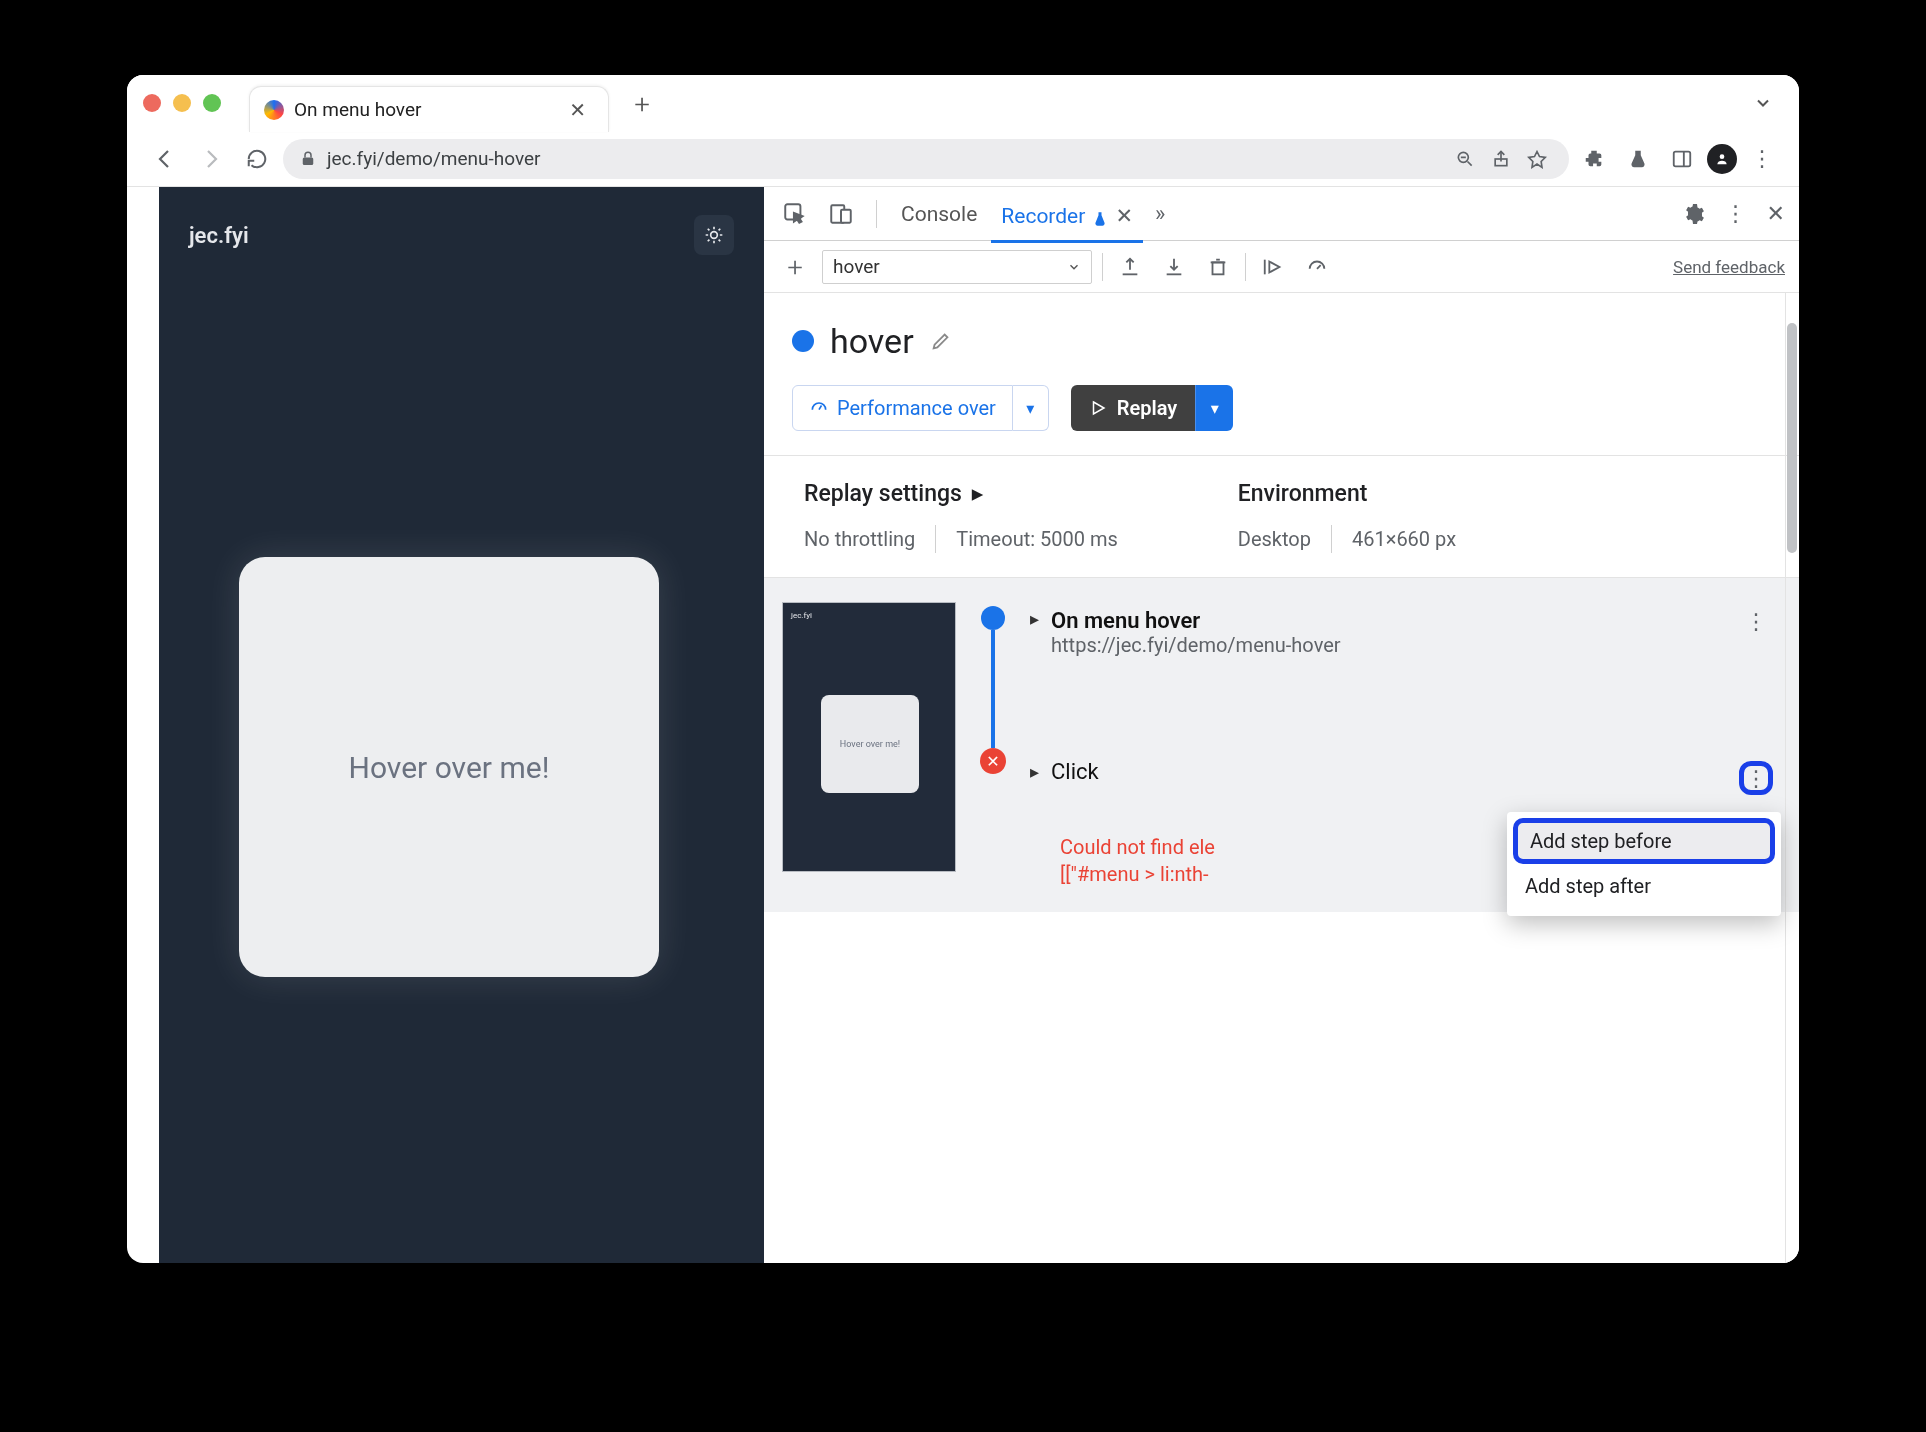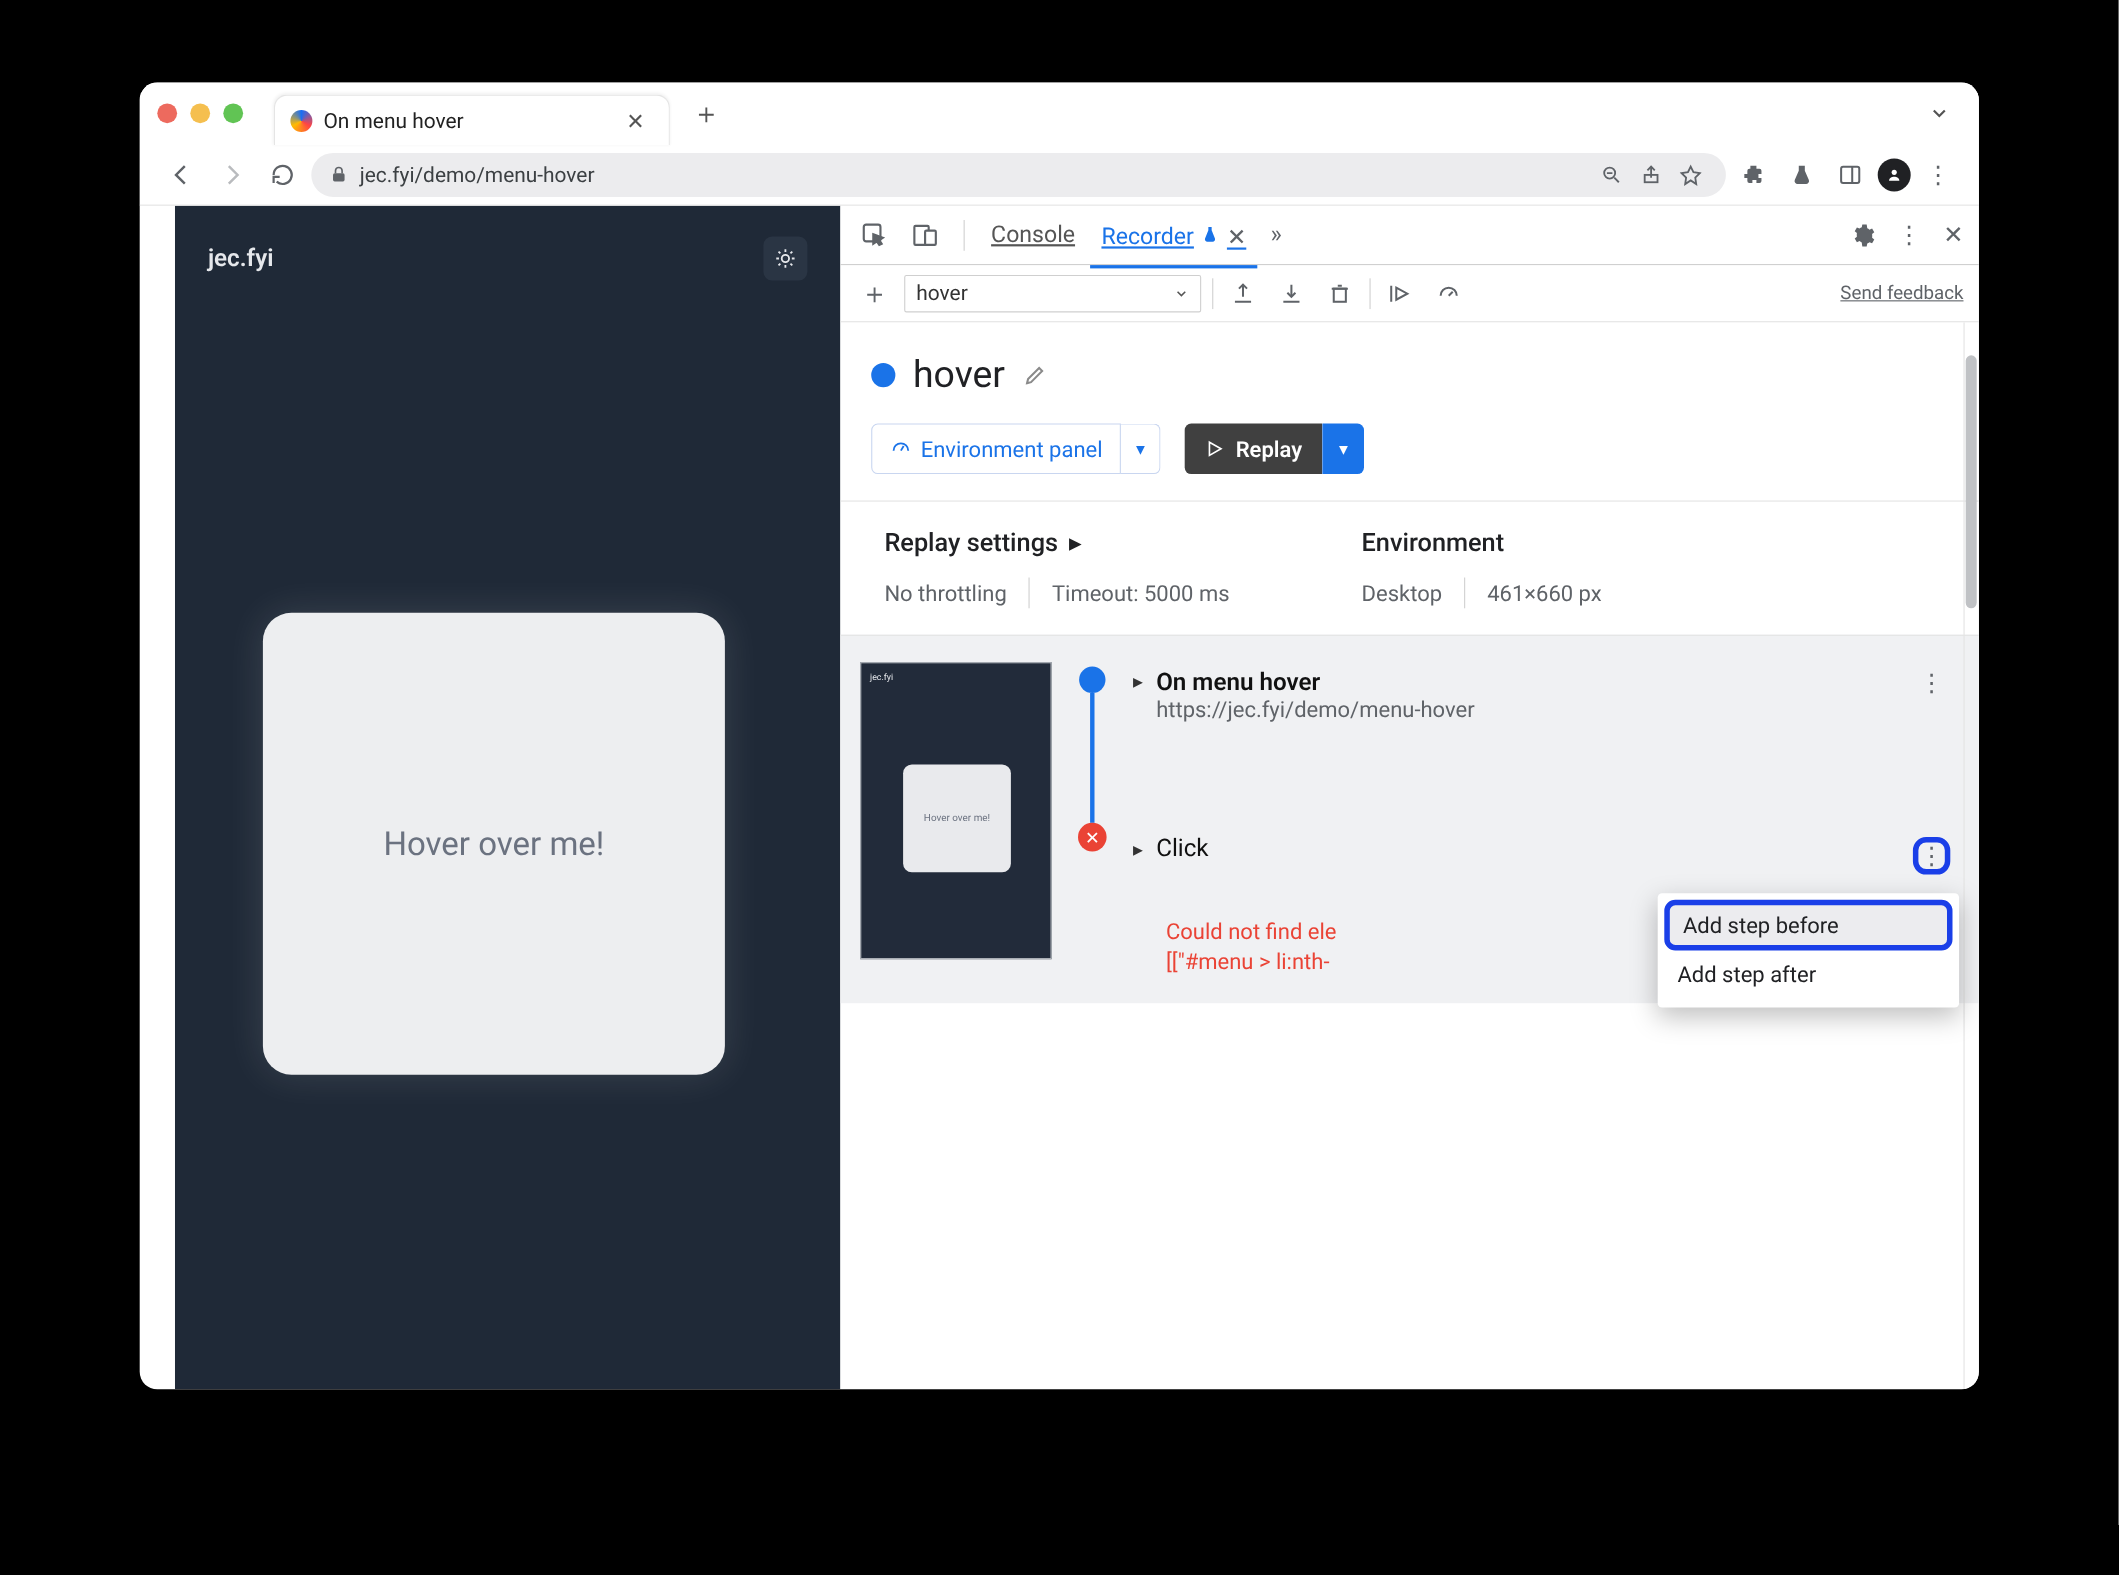--- a/index.html
+++ b/index.html
@@ -83,21 +83,21 @@
   }
   .devtools {
     flex:1; display:flex; flex-direction:column; background:#fff; position:relative;
   }
   
   .dt-tabs {
     height:54px; border-bottom: 1px solid #d0d0d0;
     display:flex; align-items:center; gap:4px; padding: 0 10px;
   }
   .dt-tabs .sep { width:1px; height:28px; background:#d0d0d0; margin:0 10px; }
-  .dt-tab { font-size:21px; color:#555; padding: 6px 10px; cursor:pointer; display:flex; align-items:flex-start; gap:6px;text-decoration:underline; }
+  .dt-tab { font-size:21px; color:#555; padding: 6px 10px; cursor:pointer; display:flex; align-items:flex-end; gap:6px; }
   .dt-tab.active { color:#1a73e8; border-bottom: 3px solid #1a73e8; padding-bottom: 12px; margin-bottom: -14px; }
   .dt-right { margin-left:auto; display:flex; gap:12px; align-items:center; color:#5f6368; }
   .dt-right > * { cursor:pointer; padding:4px; }
   
   .rec-toolbar {
     height:52px; border-bottom:1px solid #e3e3e3;
     display:flex; align-items:center; gap:10px; padding: 0 14px;
     color:#555;
   }
   .rec-dropdown { border:1px solid #cfcfcf; border-radius:2px; height:34px; padding:0 10px; display:flex; align-items:center; gap:12px; min-width:270px; font-size:19px; color:#333; }
@@ -393,21 +393,21 @@
             </span>
         </div>
 
         <div class="rec-actions">
           <div class="btn-group">
             <div class="btn-outline">
               <svg width="20" height="20" viewBox="0 0 24 24" fill="none" stroke="#1a73e8" stroke-width="2">
                   <path d="M4 14a8 8 0 0 1 16 0"></path>
                   <line x1="12" y1="14" x2="15" y2="9"></line>
                 </svg>
-              <span>Environment panel</span>
+              <span>Performance over</span>
             </div>
             <div class="btn-outline-split">▾</div>
           </div>
           <div class="btn-group">
             <div class="btn-primary">
               <svg width="18" height="18" viewBox="0 0 24 24" fill="none" stroke="#fff" stroke-width="2">
                   <polygon points="6 4 20 12 6 20"></polygon>
                 </svg>
               <span>Replay</span>
             </div>

